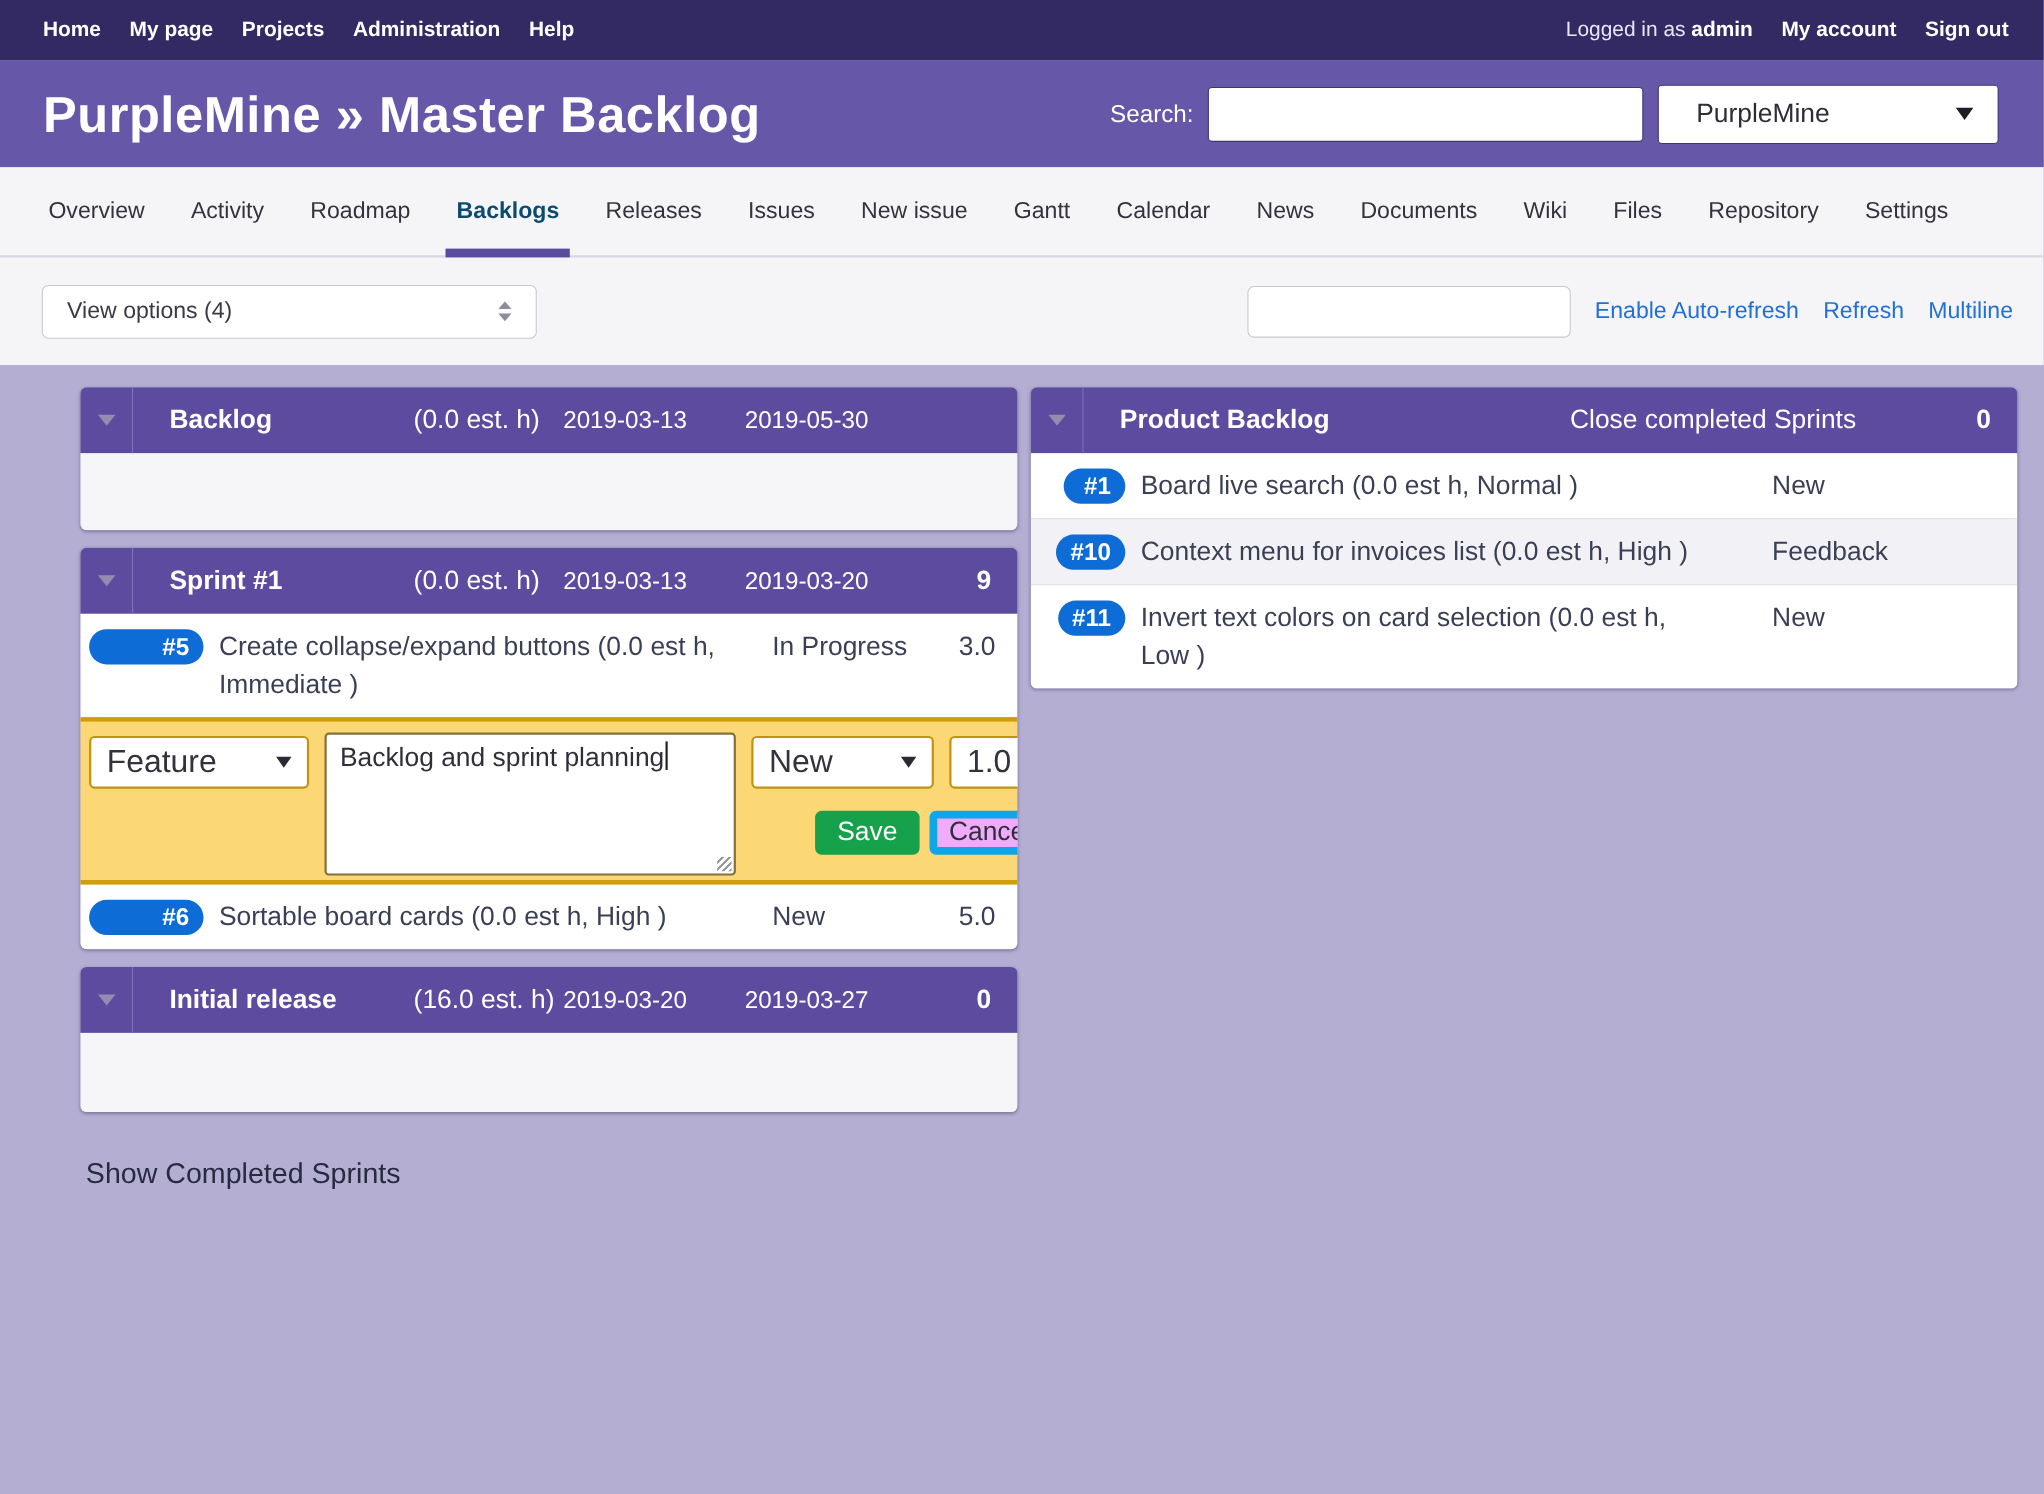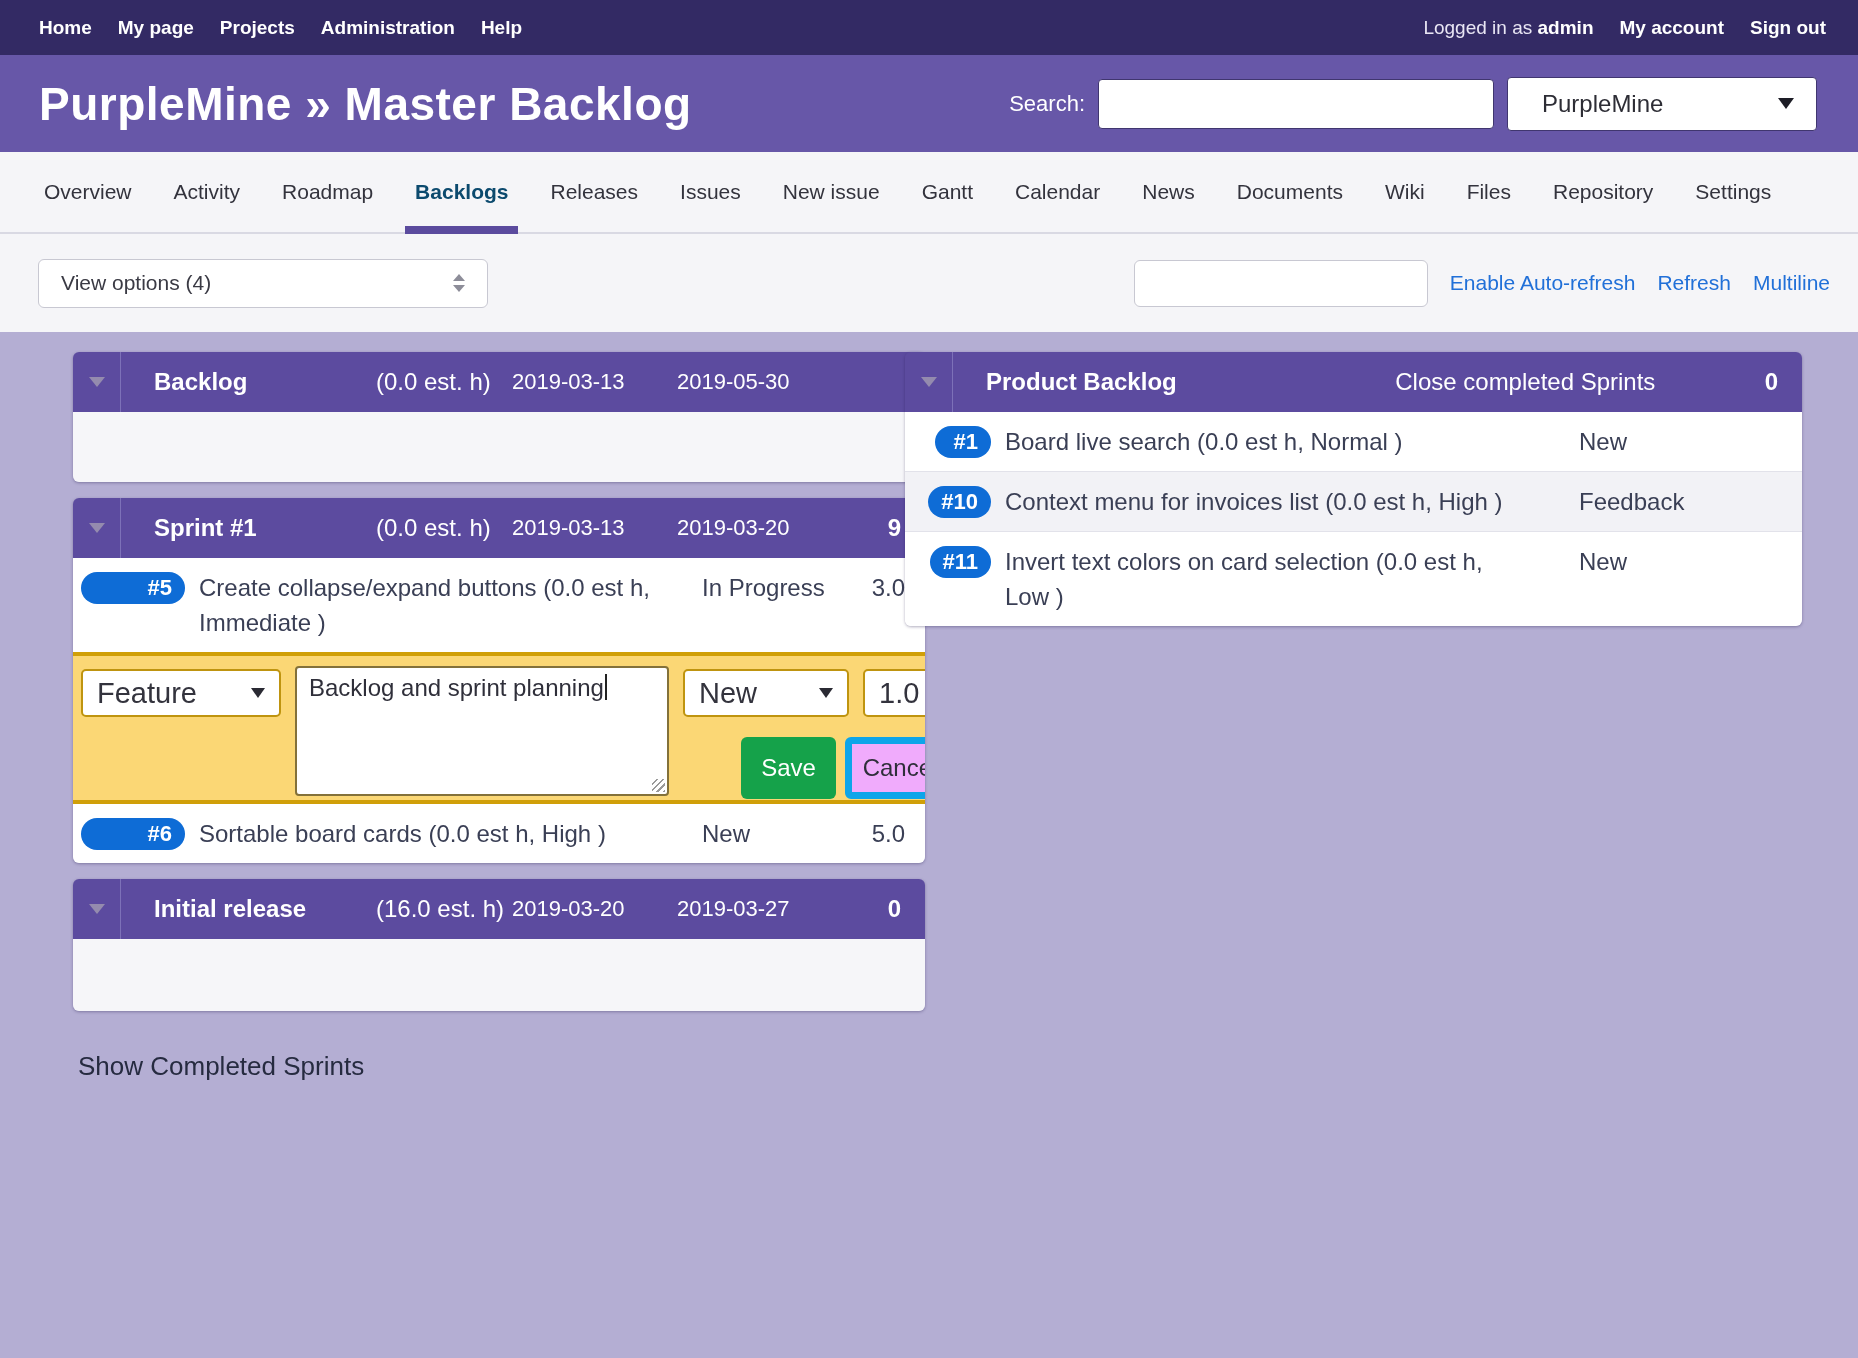--- a/index.html
+++ b/index.html
@@ -46,21 +46,21 @@
   .updown .u { border-bottom:7px solid #8d8d99; }
   .updown .d { border-top:7px solid #8d8d99; }
   .tbright { margin-left:auto; display:flex; align-items:center; gap:22px; font-size:21px; }
   .tbinput { width:294px; height:47px; background:#fff; border:1px solid #c8c8d2; border-radius:6px; }
   .tblink { color:#2170d8; text-decoration:none; cursor:pointer; white-space:nowrap; }
 
   
   main { position:relative; height:1026px; background:#b4aed3; }
   .col { position:absolute; top:20px; }
   .col-left  { left:25px;  width:900px;padding-left:48px; }
-  .col-right { left:905px; width:897px; }
+  .col-right { left:937px; width:897px; }
 
   .section { margin-bottom:16px; border-radius:6px; overflow:hidden;
              box-shadow:0 1px 3px rgba(30,20,70,.35); }
   .sec-hdr { height:60px; background:#5c4b9f; display:flex; align-items:center; color:#fff; }
   .toggle { width:47px; display:flex; justify-content:center; align-items:center;
             align-self:stretch; cursor:pointer; }
   .tri { width:0; height:0; border-left:8px solid transparent; border-right:8px solid transparent;
          border-top:10px solid #948bae; }
   .vsep { width:1px; align-self:stretch; background:#7d71b8; }
   .sec-title { margin-left:33px; font-size:24px; font-weight:bold; flex:0 0 222px; white-space:nowrap; }
@@ -101,21 +101,21 @@
   .fsel-tracker { left:8px;   top:13px; width:200px; }
   .fsel-status  { left:610px; top:13px; width:166px; }
   .fsel-points  { left:790px; top:13px; width:89px; }
   .ftext { position:absolute; left:222px; top:10px; width:374px; height:130px;
            background:#fff; border:2px solid #83713a; border-radius:4px;
            font-size:24px; padding:6px 12px; color:#2f2f3a; cursor:text; }
   .ftext .val::after { content:""; display:inline-block; width:2px; height:26px;
                        background:#222; vertical-align:-4px; margin-left:1px; }
   .ftext::before { content:""; position:absolute; right:2px; bottom:2px; width:13px; height:13px;
                    background:repeating-linear-gradient(135deg, transparent 0 3px, #9a9a9a 3px 4.5px); }
-  .fbtn { position:absolute; top:81px; height:62px; border-radius:6px; font-size:24px;
+  .fbtn { position:absolute; top:81px; height:40px; border-radius:6px; font-size:24px;
           display:flex; align-items:center; justify-content:center; cursor:pointer; }
   .btn-save { left:668px; width:95px; background:#15a24a; color:#fff; }
   .btn-cancel { left:772px; width:110px; background:#f0abfc; border:7px solid #0ea5e9; color:#2f2f3a; }
 
   .show-completed { display:inline-block; margin:24px 0 0 5px; font-size:26px;
                     color:#262b40; cursor:pointer; }
 </style>
 </head>
 <body>
 

